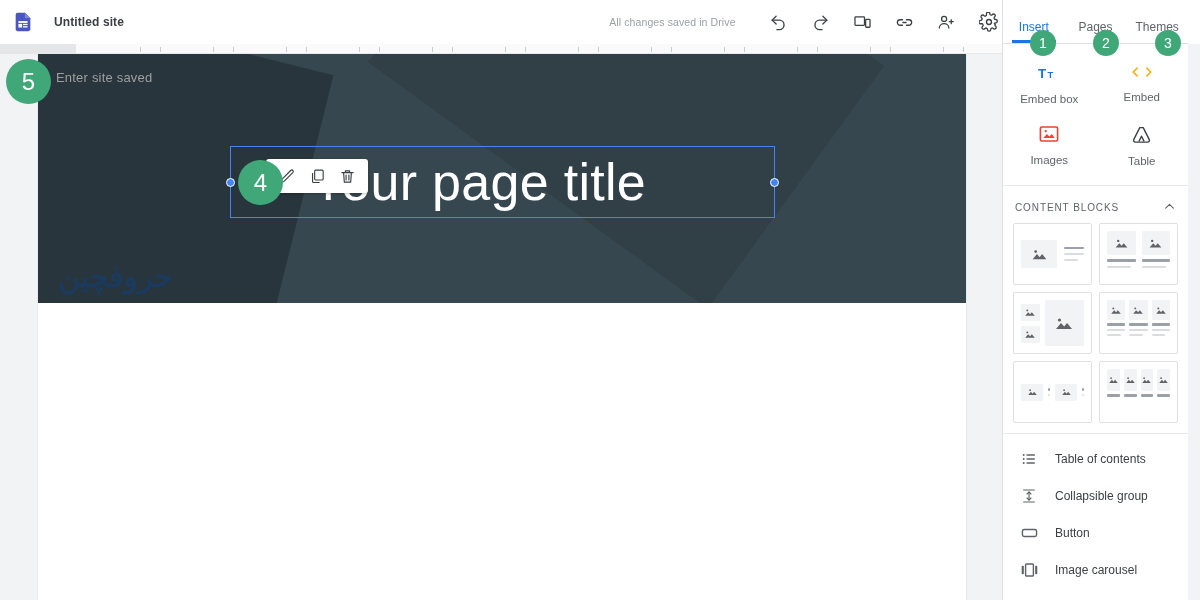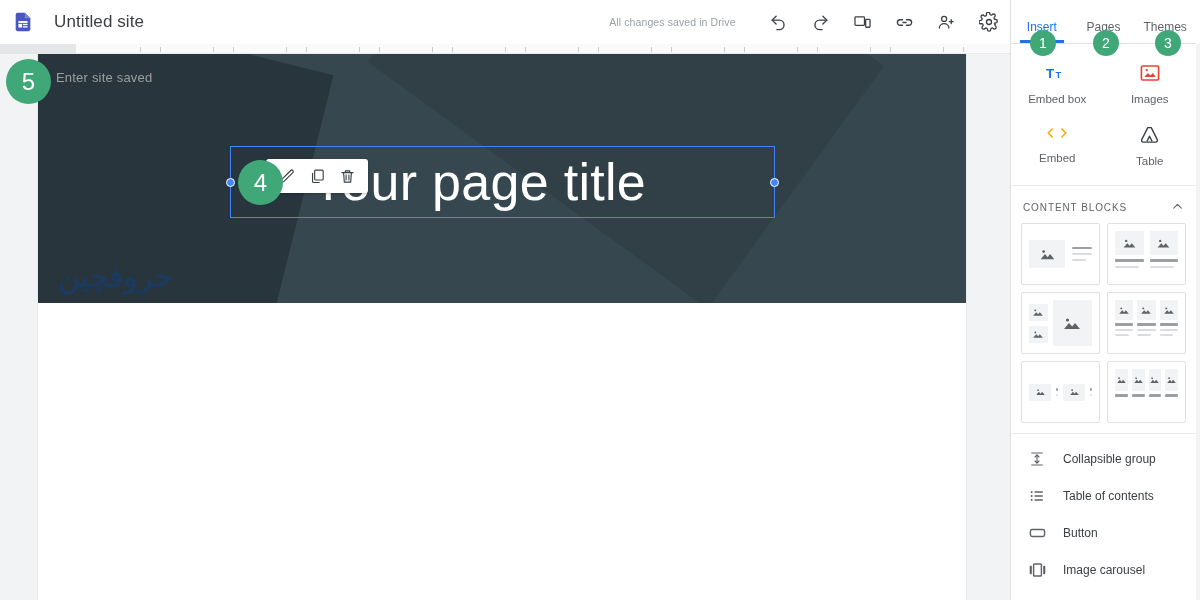--- a/index.html
+++ b/index.html
@@ -12,21 +12,21 @@
   #app { position: relative; width: 1200px; height: 600px; background: #f1f3f4; }
 
   
   .header {
     position: absolute; top: 0; left: 0; width: 1200px; height: 44px;
     background: #fff; display: flex; align-items: center;
   }
   .sites-logo { margin-left: 10px; width: 26px; height: 26px;
     display: flex; align-items: center; justify-content: center; }
   .doc-title {
-    margin-left: 18px; font-size: 17px; color: #3c4043; letter-spacing: .1px;
+    margin-left: 18px; font-size: 12px; color: #3c4043; letter-spacing: .1px; font-weight: bold;
   }
   .header-right {
     margin-left: auto; display: flex; align-items: center; height: 44px;
     padding-right: 28px;
   }
   .save-status { font-size: 10.5px; color: #9aa0a6; margin-right: 22px; letter-spacing: .1px; }
   .ticon {
     width: 30px; height: 30px; margin: 0 6px;
     display: flex; align-items: center; justify-content: center;
     border-radius: 50%; cursor: pointer;
@@ -105,21 +105,21 @@
   }
 
   .watermark {
     position: absolute; left: 20px; top: 205px;
     font-size: 30px; font-weight: bold; color: #1b3a5c;
     direction: rtl; letter-spacing: -1px;
   }
 
   
   .panel {
-    position: absolute; top: 0; right: 4px; width: 186px; height: 600px;
+    position: absolute; top: 0; right: 12px; width: 186px; height: 600px;
     background: #fff; border-left: 1px solid #e0e0e0;
   }
   .tabs { display: flex; height: 44px; align-items: flex-end; border-bottom: 1px solid #e0e0e0; }
   .tab {
     flex: 1; text-align: center; font-size: 12px; color: #5f6368;
     padding-bottom: 9px; cursor: pointer; position: relative;
   }
   .tab.active { color: #1a73e8; }
   .tab.active::after {
     content: ""; position: absolute; left: 50%; margin-left: -22px; bottom: 0;
@@ -325,36 +325,36 @@
         <span>
           <svg width="22" height="18" viewBox="0 0 28 20">
             <text x="0" y="16" font-family="Liberation Sans, sans-serif" font-size="17" font-weight="bold" fill="#1a73e8">T</text>
             <text x="12" y="16" font-family="Liberation Sans, sans-serif" font-size="12" font-weight="bold" fill="#1a73e8">T</text>
           </svg>
         </span>
         <span class="ilabel">Embed box</span>
       </div>
       <div class="insert-item">
         <span>
+          <svg width="24" height="16" viewBox="0 0 30 18" fill="none" stroke="#f9ab00" stroke-width="2" stroke-linecap="round" stroke-linejoin="round">
+            <path d="M9 4L4 9l5 5"></path>
+              <path d="M21 4l5 5-5 5"></path>
+          </svg>
+        </span>
+        <span class="ilabel">Embed</span>
+      </div>
+      <div class="insert-item">
+        <span>
           <svg width="20" height="18" viewBox="0 0 24 22" fill="none">
             <rect x="1.5" y="2.5" width="21" height="17" rx="1.5" stroke="#ea4335" stroke-width="2"></rect>
             <path d="M5 16l4.5-5 3 3.2L15.5 11 19 16z" fill="#ea4335"></path>
             <circle cx="8" cy="7.5" r="1.4" fill="#ea4335"></circle>
           </svg>
         </span>
         <span class="ilabel">Images</span>
-      </div>
-      <div class="insert-item">
-        <span>
-          <svg width="24" height="16" viewBox="0 0 30 18" fill="none" stroke="#f9ab00" stroke-width="2" stroke-linecap="round" stroke-linejoin="round">
-            <path d="M9 4L4 9l5 5"></path>
-              <path d="M21 4l5 5-5 5"></path>
-          </svg>
-        </span>
-        <span class="ilabel">Embed</span>
       </div>
       <div class="insert-item">
         <span>
           <svg width="21" height="19" viewBox="0 0 24 22" fill="none" stroke="#3c4043" stroke-width="1.6" stroke-linejoin="round">
             <path d="M10 3h4l7 14a2 2 0 0 1-1.8 2.8H4.8A2 2 0 0 1 3 17z"></path>
             <path d="M9 19l3-6 3 6"></path>
           </svg>
         </span>
         <span class="ilabel">Table</span>
       </div>
@@ -524,46 +524,46 @@
                 <path d="M2 13l5-6 3.2 3.6L13 7l5 6z"></path>
                 <circle cx="5.5" cy="4" r="1.6"></circle>
               </svg>
           </div>
             <div class="ln d" style="width:100%"></div>
         </div>
       </div>
     </div>
 
     <div class="list">
-      <div class="list-item">
-        <span class="licon">
-          <svg width="16" height="16" viewBox="0 0 24 24" fill="none" stroke="#5f6368" stroke-width="1.7" stroke-linecap="round" stroke-linejoin="round">
-            <path d="M4 3h16M4 21h16"></path>
-              <path d="M12 6v12"></path>
-              <path d="M9 9l3-3 3 3"></path>
-              <path d="M9 15l3 3 3-3"></path>
-          </svg>
-        </span>
-        <span>Collapsible group</span>
-      </div>
       <div class="list-item">
         <span class="licon">
           <svg width="16" height="16" viewBox="0 0 24 24" fill="#5f6368">
             <circle cx="4" cy="6" r="1.5"></circle>
               <rect x="8" y="5" width="13" height="2" rx="1"></rect>
             <circle cx="4" cy="12" r="1.5"></circle>
               <rect x="8" y="11" width="13" height="2" rx="1"></rect>
             <circle cx="4" cy="18" r="1.5"></circle>
               <rect x="8" y="17" width="13" height="2" rx="1"></rect>
           </svg>
         </span>
         <span>Table of contents</span>
       </div>
       <div class="list-item">
         <span class="licon">
+          <svg width="16" height="16" viewBox="0 0 24 24" fill="none" stroke="#5f6368" stroke-width="1.7" stroke-linecap="round" stroke-linejoin="round">
+            <path d="M4 3h16M4 21h16"></path>
+              <path d="M12 6v12"></path>
+              <path d="M9 9l3-3 3 3"></path>
+              <path d="M9 15l3 3 3-3"></path>
+          </svg>
+        </span>
+        <span>Collapsible group</span>
+      </div>
+      <div class="list-item">
+        <span class="licon">
           <svg width="17" height="14" viewBox="0 0 24 18" fill="none" stroke="#5f6368" stroke-width="2">
             <rect x="2" y="4" width="20" height="10" rx="2.5"></rect>
           </svg>
         </span>
         <span>Button</span>
       </div>
       <div class="list-item">
         <span class="licon">
           <svg width="17" height="16" viewBox="0 0 24 22" fill="#5f6368">
             <rect x="1" y="5" width="3" height="12" rx="1"></rect>

